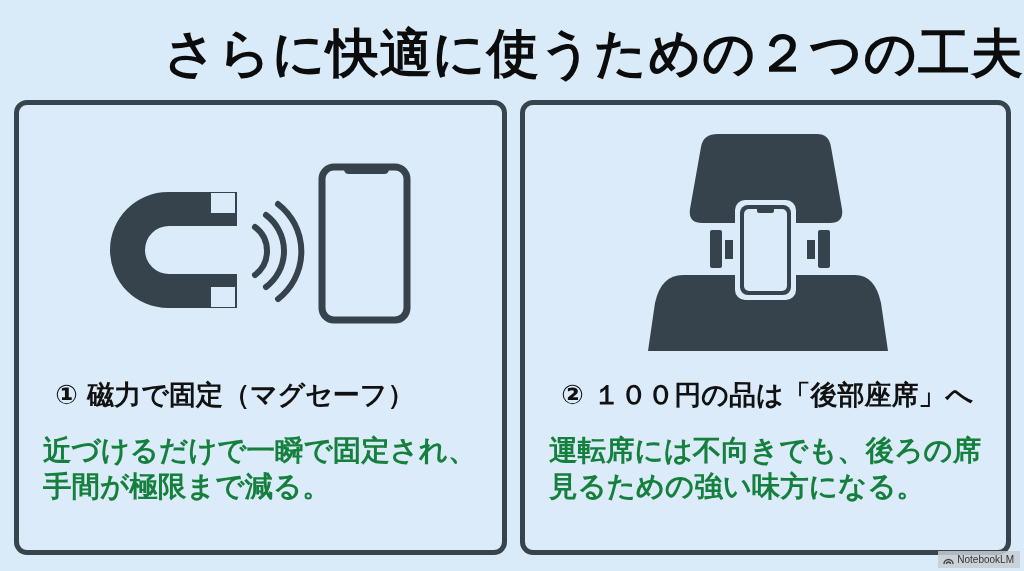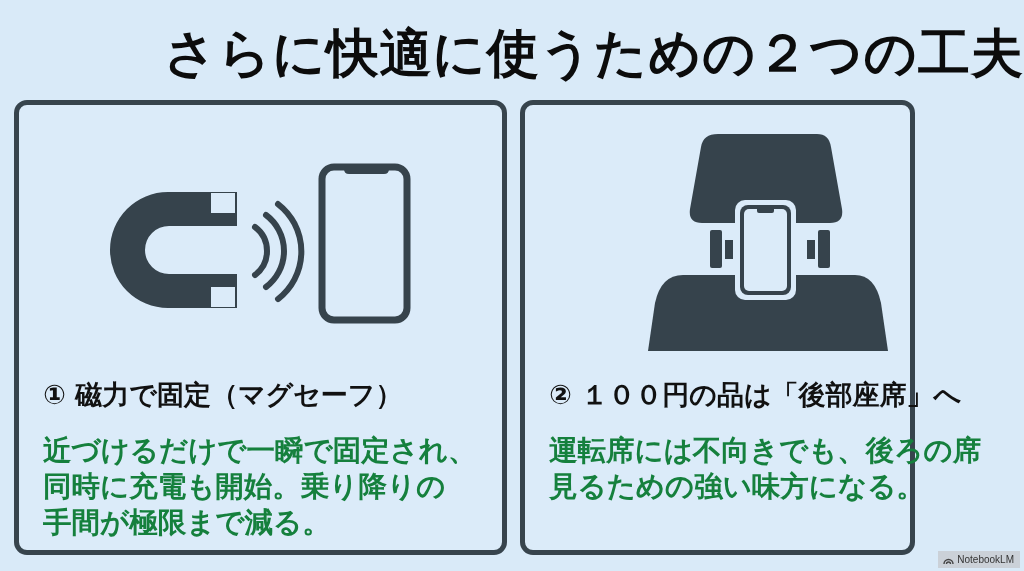--- a/index.html
+++ b/index.html
@@ -17,24 +17,24 @@
     line-height: 70px; color: #0c0c0c;
     transform: scaleX(1.0);
   }
   .panel {
     position: absolute; top: 100px; height: 455px;
     border: 5px solid #37444d; border-radius: 13px;
     box-sizing: border-box;
     background: #dbebf9;
   }
   .panel.left { left: 14px; width: 493px; }
-  .panel.right { left: 520px; width: 395px; }
+  .panel.right { left: 520px; width: 491px; }
   .icon-area { position: absolute; left: 0; top: 0; }
   .heading {
-    position: absolute; left: 24px; top: 270px;
+    position: absolute; left: 36px; top: 270px;
     font-size: 27px; font-weight: bold; white-space: nowrap; color: #111;
     line-height: 40px;
   }
   .body-text {
     position: absolute; left: 24px; top: 328px;
     font-size: 28.5px; font-weight: bold; line-height: 36px; color: #15803d;
   }
   .body-text div { white-space: nowrap; }
   .watermark {
     position: absolute; right: 4px; bottom: 3px;
@@ -65,21 +65,20 @@
     </g>
 
     <g>
       <rect x="303" y="62" width="85" height="153" rx="12" ry="12" fill="none" stroke="#36434c" stroke-width="7"></rect>
       <path d="M325,59 L370,59 L370,64 Q370,69 365,69 L330,69 Q325,69 325,64 Z" fill="#36434c"></path>
     </g>
   </svg>
   <div class="heading">① 磁力で固定（マグセーフ）</div>
   <div class="body-text">
     <div>近づけるだけで一瞬で固定され、</div>
-    <div>同時に充電も開始。乗り降りの</div>
     <div>手間が極限まで減る。</div>
   </div>
 </div>
 
 <div class="panel right">
 
   <svg class="icon-area" width="481" height="260" viewBox="0 0 481 260">
     <g fill="#36434c">
 
       <path d="M193,29 L292,29 Q304,29 306,42 L317,104 Q319,118 305,118 L177,118 Q163,118 165,104 L176,42 Q178,29 193,29 Z"></path>

